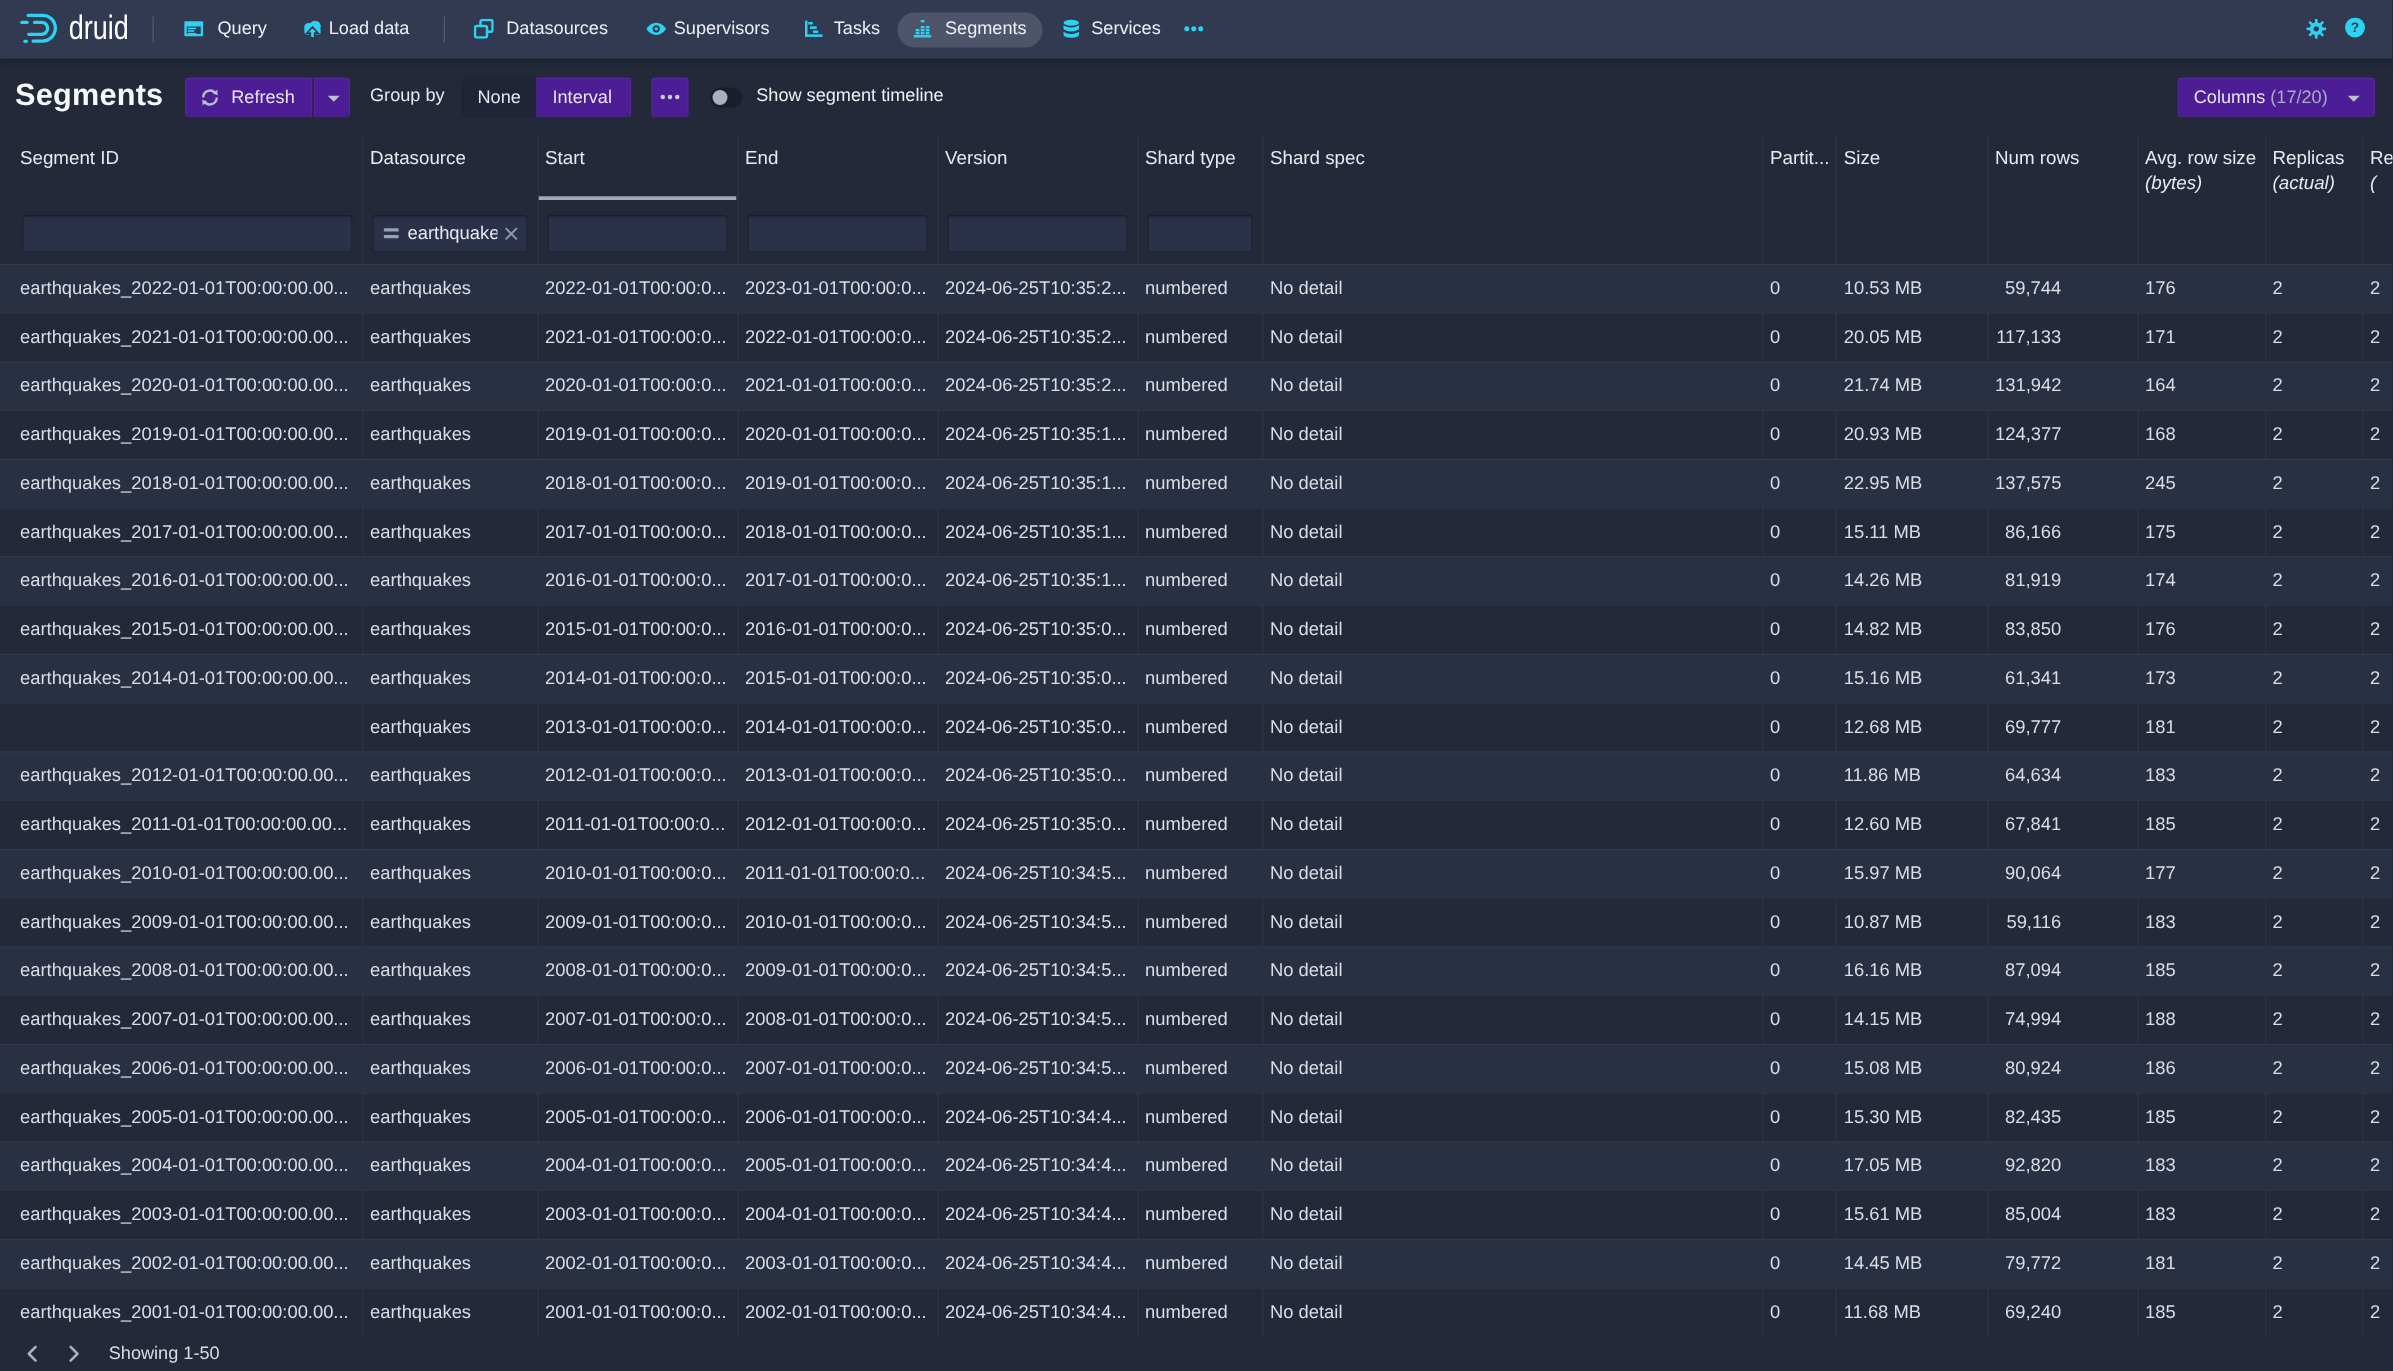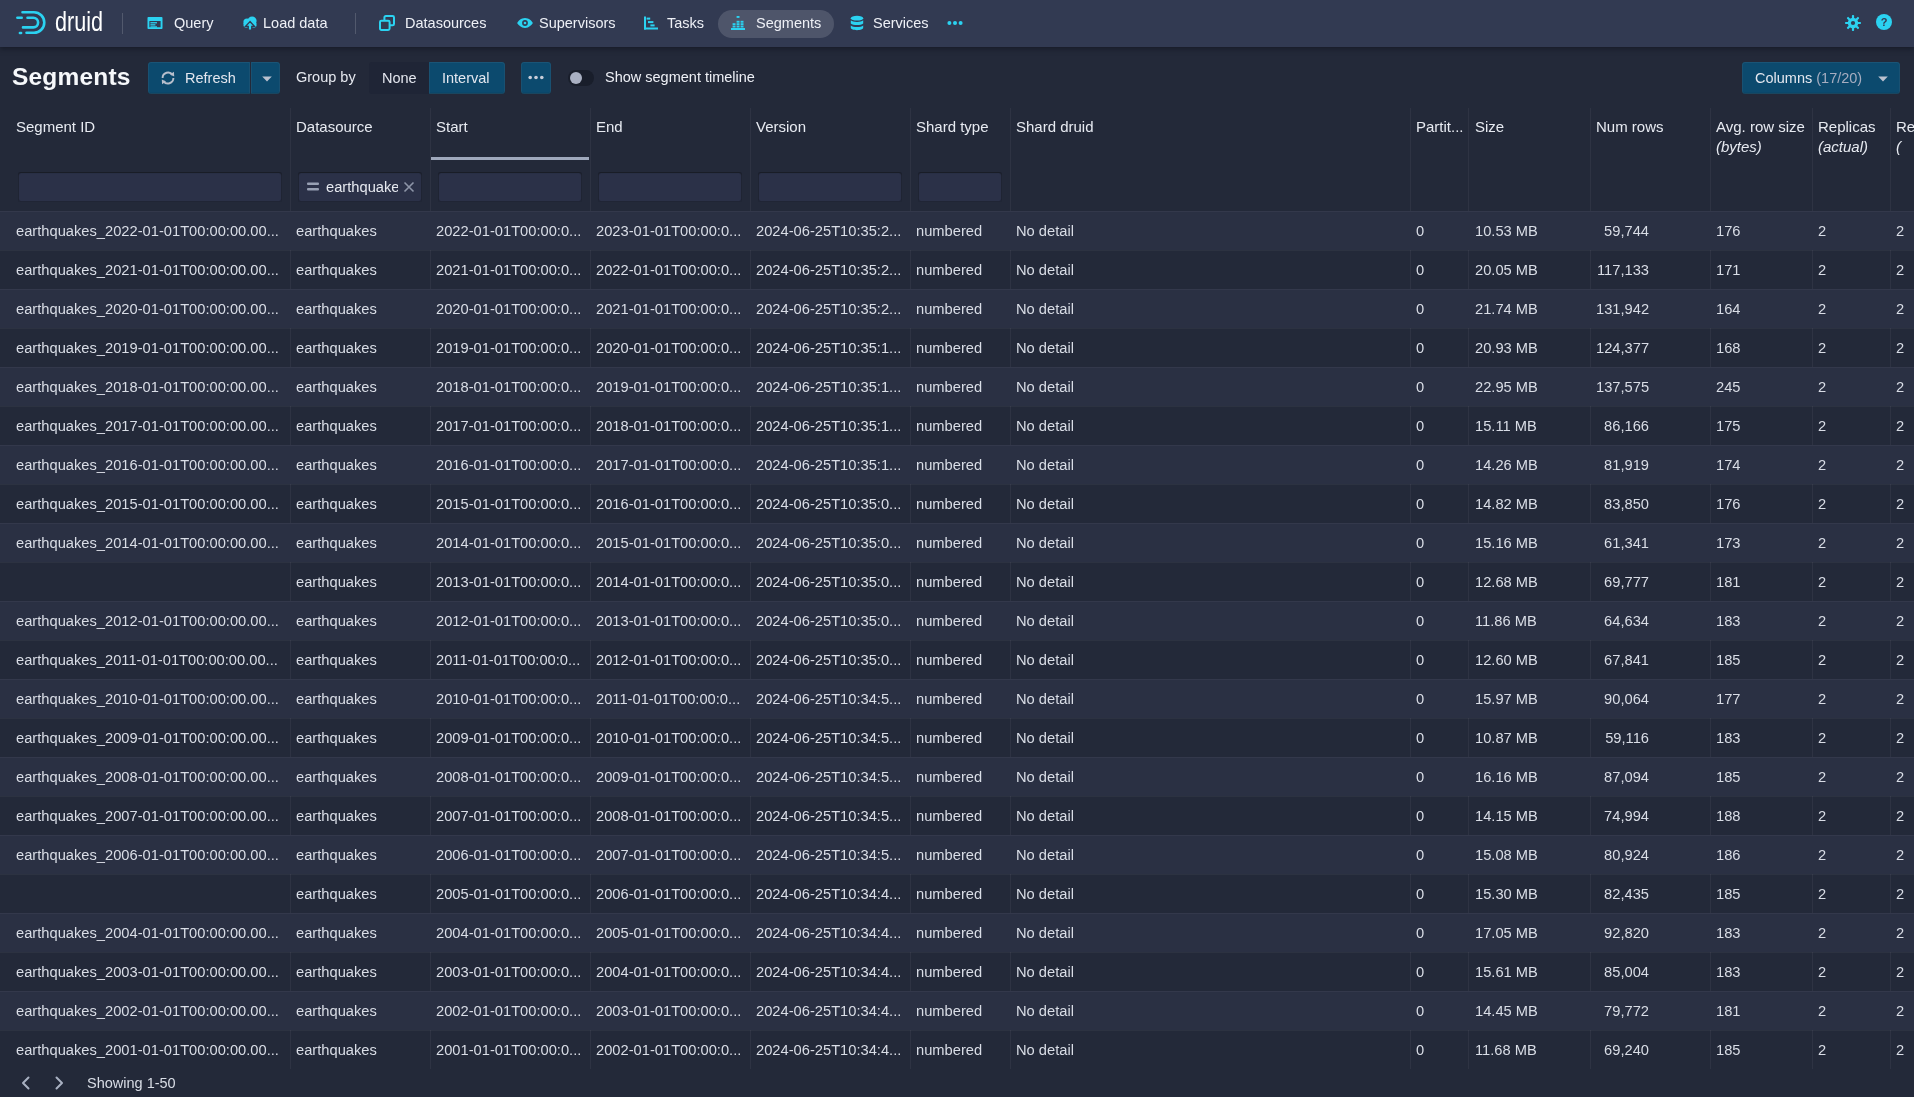--- a/index.html
+++ b/index.html
@@ -6,21 +6,21 @@
 .abs{position:absolute}
 .nav{position:absolute;top:0;left:0;width:1914px;height:47px;background:#323a52;box-shadow:0 2px 5px rgba(13,17,28,.55)}
 .nav .t{position:absolute;top:0;line-height:47px;font-size:14.5px;color:#eef0f6;white-space:nowrap}
 .ic{position:absolute}
 .ic svg,.abs svg{display:block}
 .nav .ic{top:15px}
 .navdiv{position:absolute;top:13px;width:1px;height:21px;background:rgba(255,255,255,.16)}
 .pill{position:absolute;left:718px;top:10px;width:116px;height:28px;background:rgba(255,255,255,.14);border-radius:14px}
 .logo-word{position:absolute;left:55px;top:0;line-height:45px;font-size:27px;color:#fff;transform:scaleX(.8);transform-origin:left center}
 .h1{position:absolute;left:12px;top:63px;font-size:24.5px;font-weight:bold;color:#f6f8fb;letter-spacing:.2px}
-.btn{position:absolute;background:#0c4a6e;border-radius:3px;top:62px;height:32px;box-shadow:inset 0 0 0 1px rgba(255,255,255,.06),inset 0 -1px 1px rgba(17,20,24,.3)}
+.btn{position:absolute;background:#4c1d95;border-radius:3px;top:62px;height:32px;box-shadow:inset 0 0 0 1px rgba(255,255,255,.06),inset 0 -1px 1px rgba(17,20,24,.3)}
 .btn .lbl{position:absolute;line-height:32px;font-size:14.5px;color:#e4e7ef;white-space:nowrap}
 .hlbl{position:absolute;top:62px;line-height:31px;font-size:14.5px;color:#e6e9f0;white-space:nowrap}
 .hdrcell{position:absolute;top:118px;font-size:15px;color:#e7eaf1;white-space:nowrap}
 .hdr2{display:block;font-style:italic;margin-top:3px}
 .finput{position:absolute;top:172px;height:30px;background:#2b3148;border-radius:3px;box-shadow:inset 0 0 0 1px rgba(17,20,24,.4), inset 0 1px 1px rgba(17,20,24,.5)}
 .vline{position:absolute;top:108px;width:1px;height:961px;background:rgba(255,255,255,.05)}
 .row{position:absolute;left:0;width:1914px;height:39px;border-top:1px solid rgba(255,255,255,.045)}
 .row.odd{background:#2a3043}
 .cell{position:absolute;top:0;line-height:38px;font-size:14.7px;color:#d9dde6;white-space:nowrap;overflow:hidden}
 .num{text-align:right}
@@ -179,21 +179,21 @@
         <path fill="#bac1cf" d="M2 5l6 6 6-6z" transform="scale(.8) translate(2 2)"></path>
       </svg>
     </span>
   </div>
 <div class="hdrcell" style="left:16px">Segment ID</div>
 <div class="hdrcell" style="left:296px">Datasource</div>
 <div class="hdrcell" style="left:436px">Start</div>
 <div class="hdrcell" style="left:596px">End</div>
 <div class="hdrcell" style="left:756px">Version</div>
 <div class="hdrcell" style="left:916px">Shard type</div>
-<div class="hdrcell" style="left:1016px">Shard druid</div>
+<div class="hdrcell" style="left:1016px">Shard spec</div>
 <div class="hdrcell" style="left:1416px">Partit...</div>
 <div class="hdrcell" style="left:1475px">Size</div>
 <div class="hdrcell" style="left:1596px">Num rows</div>
 <div class="hdrcell" style="left:1716px">Avg. row size<span class="hdr2">(bytes)</span></div>
 <div class="hdrcell" style="left:1818px">Replicas<span class="hdr2">(actual)</span></div>
 <div class="hdrcell" style="left:1896px">Replication<span class="hdr2">(</span></div>
 <div class="abs" style="left:431px;top:157px;width:158px;height:3px;background:#9fa8bc"></div>
 <div class="vline" style="left:290px"></div>
 <div class="vline" style="left:430px"></div>
 <div class="vline" style="left:590px"></div>
@@ -472,20 +472,21 @@
 <div class="cell " style="left:916px;width:90px">numbered</div>
 <div class="cell " style="left:1016px;width:390px">No detail</div>
 <div class="cell " style="left:1416px;width:48px">0</div>
 <div class="cell " style="left:1475px;width:110px">15.08 MB</div>
 <div class="cell num" style="left:1596px;width:53px">80,924</div>
 <div class="cell " style="left:1716px;width:92px">186</div>
 <div class="cell " style="left:1818px;width:68px">2</div>
 <div class="cell " style="left:1896px;width:30px">2</div>
 </div>
 <div class="row" style="top:874px">
+<div class="cell " style="left:16px;width:272px">earthquakes_2005-01-01T00:00:00.00...</div>
 <div class="cell " style="left:296px;width:130px">earthquakes</div>
 <div class="cell " style="left:436px;width:150px">2005-01-01T00:00:0...</div>
 <div class="cell " style="left:596px;width:150px">2006-01-01T00:00:0...</div>
 <div class="cell " style="left:756px;width:150px">2024-06-25T10:34:4...</div>
 <div class="cell " style="left:916px;width:90px">numbered</div>
 <div class="cell " style="left:1016px;width:390px">No detail</div>
 <div class="cell " style="left:1416px;width:48px">0</div>
 <div class="cell " style="left:1475px;width:110px">15.30 MB</div>
 <div class="cell num" style="left:1596px;width:53px">82,435</div>
 <div class="cell " style="left:1716px;width:92px">185</div>

